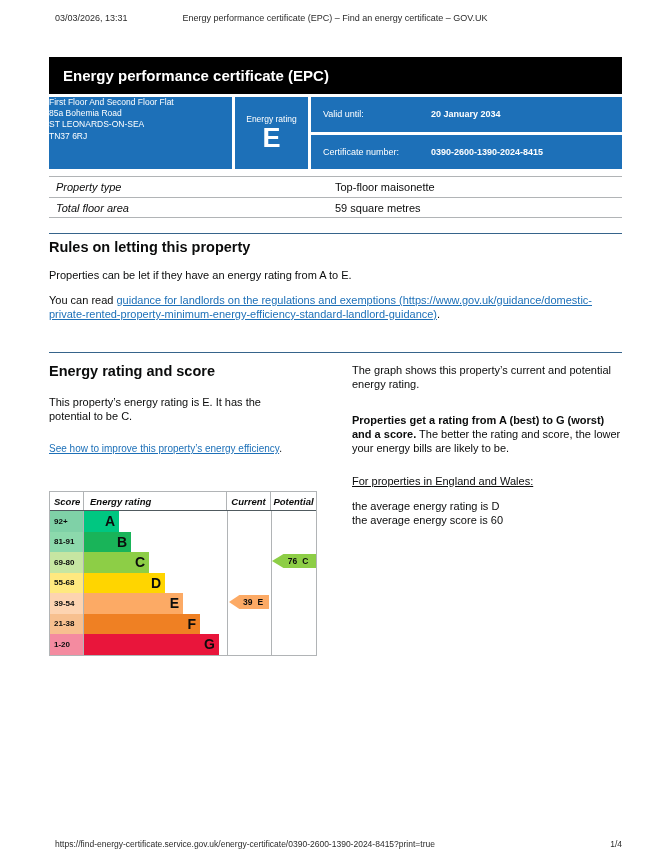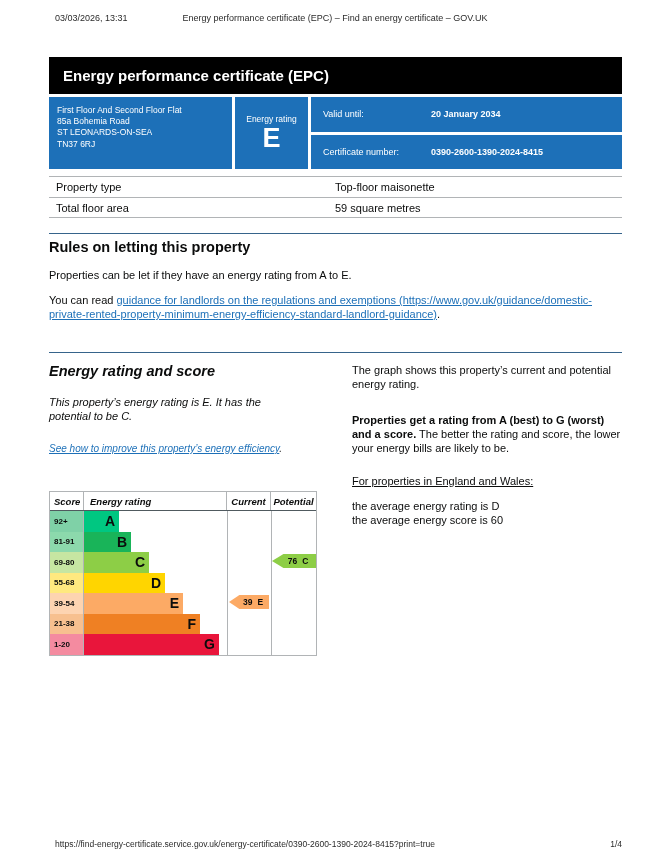--- a/index.html
+++ b/index.html
@@ -21,48 +21,48 @@
   
   .banner {
     position:absolute; top:0; left:0; width:573px; height:37px; background:#000;
     color:#fff; display:flex; align-items:center; padding-left:14px;
     font-size:15px; font-weight:bold;
   }
 
   
   .summary { position:absolute; top:40px; left:0; width:573px; height:72px; display:flex; gap:3px; }
   .cell { background:#1d70b8; color:#fff; }
-  .addr { width:183px; padding:8px; font-size:8.5px; line-height:1.32; }
+  .addr { width:183px; font-size:8.5px; line-height:1.32; }
   .rating-cell { width:73px; display:flex; flex-direction:column; align-items:center; justify-content:center; }
   .rating-label { font-size:8.5px; margin-bottom:1px; }
   .rating-letter { font-size:27px; font-weight:bold; line-height:1; }
   .validity { flex:1; display:flex; flex-direction:column; gap:3px; background:transparent; }
   .validity-row { flex:1; display:flex; align-items:center; padding-left:12px; font-size:9px; }
   .validity-row .lab { width:108px; }
   .validity-row .val { font-weight:bold; }
 
   
   .ptable { position:absolute; top:119px; left:0; width:573px; font-size:11px; }
   .ptable-row { display:flex; border-top:1px solid #b1b4b6; height:21px; align-items:center; padding-left:7px; }
   .ptable-row:last-child { border-bottom:1px solid #b1b4b6; }
-  .ptable-label { width:279px; }
+  .ptable-label { width:279px;font-style:italic; }
 
   .divider { position:absolute; left:0; width:573px; height:0; border:none; border-top:1px solid #36648b; }
   .d1 { top:176px; } .d2 { top:295px; }
 
   h2 { font-size:14.5px; font-weight:bold; color:#0b0c0c; }
   p, .bodytext { font-size:11px; line-height:14px; }
   a { color:#1d70b8; }
 
   .rules { position:absolute; top:182px; left:0; width:573px; }
   .rules .p1 { margin-top:13px; }
   .rules .p2 { margin-top:11px; }
 
   .columns { position:absolute; top:306px; left:0; width:573px; display:flex; }
-  .col-left { width:303px;font-style:italic; }
+  .col-left { width:303px; }
   .col-left .p1 { margin-top:16px; width:252px; }
   .improve { display:inline-block; margin-top:19px; width:240px; font-size:10px; line-height:14px; }
   .col-right { width:270px; }
   .col-right .p2 { margin-top:22px; }
   .col-right .p3 { margin-top:19px;text-decoration:underline; }
   .col-right .p4 { margin-top:11px; }
 
   
   .epc-chart { position:absolute; top:434px; left:0; width:268px; border:1px solid #b1b4b6; background:#fff; }
   .epc-header { display:flex; height:19px; border-bottom:1px solid #505a5f; font-size:9.5px; font-weight:bold;font-style:italic; }

